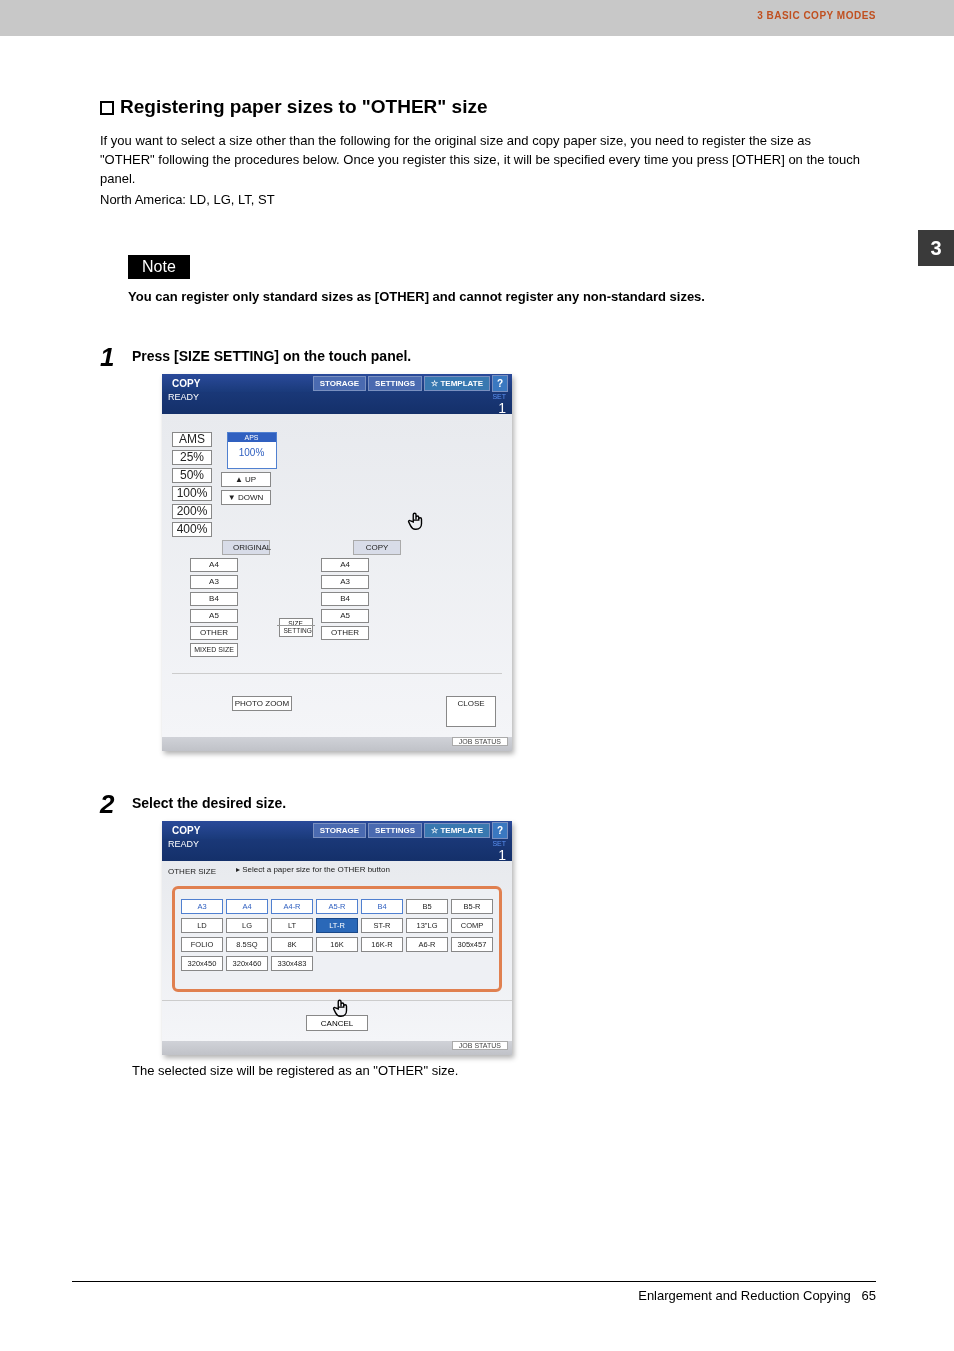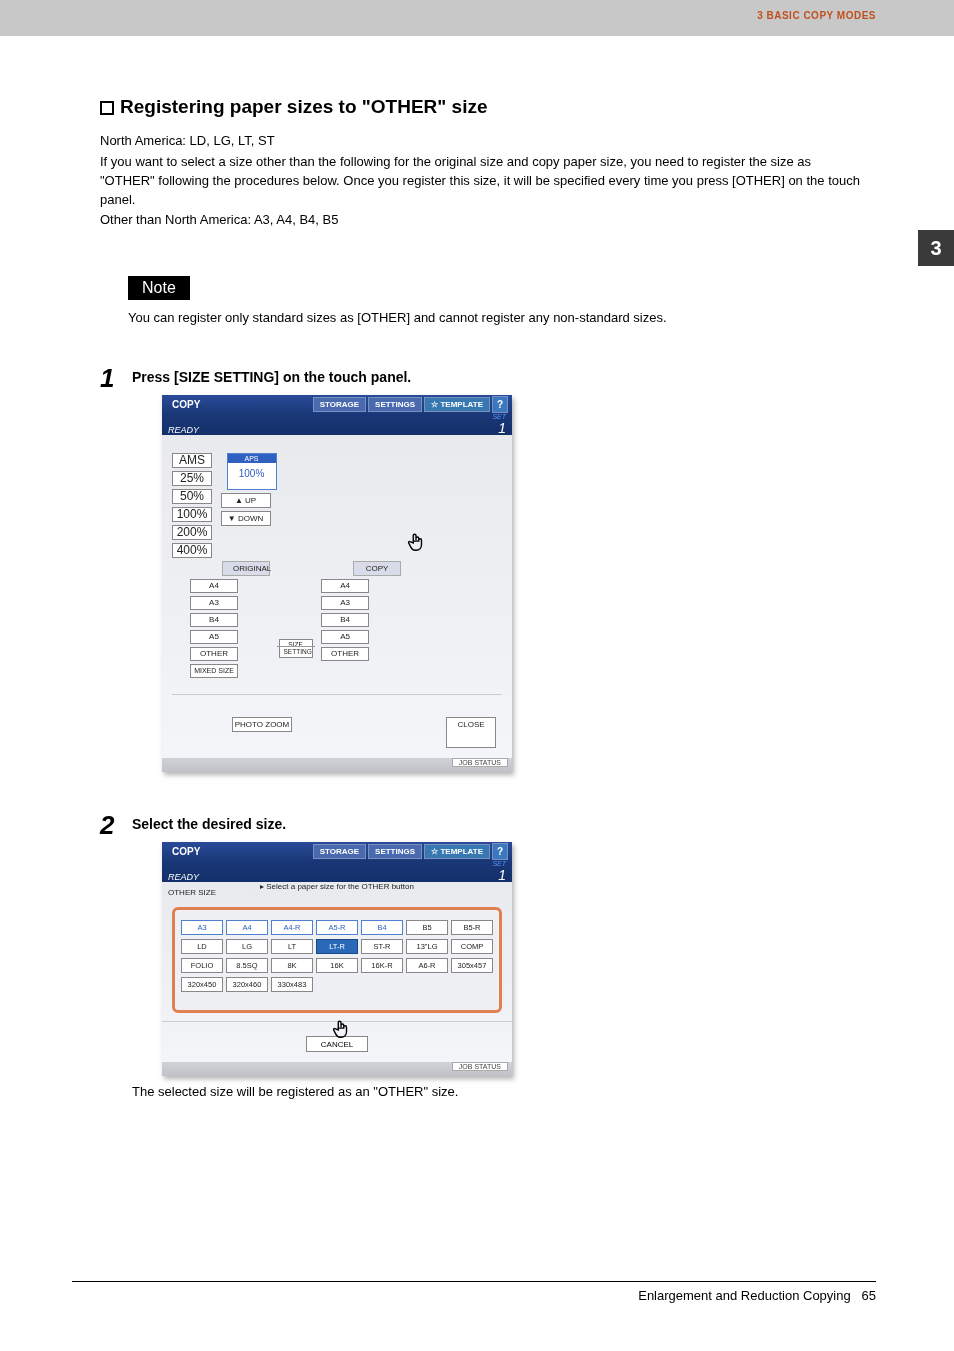--- a/index.html
+++ b/index.html
@@ -53,21 +53,21 @@
   .bookmark { width:14px; height:14px; border:2px solid #000; display:inline-block; margin-right:6px; vertical-align:-2px;}
   h2 { font-size: 19px; margin:0 0 14px 0;}
   .para { font-size: 13px; line-height: 1.45; margin:0 0 2px 0;}
   .note-label {
     display:inline-block;
     background:#000; color:#fff;
     font-size:16px; padding:3px 14px;
     margin: 44px 0 10px 28px;
   }
   .note-text {
-    font-size:13px; margin:0 0 0 28px;
+    font-size:13px; margin:0 0 0 28px;font-weight:bold;
   }
   .step {
     display:flex; align-items:flex-start;
     margin-top: 44px;
   }
   .step-num {
     font-size: 26px; font-weight: bold; font-style: italic;
     width: 32px; flex-shrink:0;
     margin-top:-6px;
   }
@@ -94,24 +94,23 @@
     font-size:10px;
     padding:0 4px;
   }
   .panel-header .spacer { flex:1; }
   .hbtn { background:#4a6ab0; color:#fff; font-size:8px; padding:2px 6px; margin-left:2px; border:1px solid #7a90c0;}
   .hbtn.tmpl{ background:#3878b0;}
   .help { background:#3a78c0; width:16px; text-align:center; padding:2px 0; margin-left:2px; border:1px solid #7a90c0;}
   .status-row{
     background:linear-gradient(#1a3878, #14306a);
     color:#fff; height:22px;
-    display:flex; align-items:flex-end;
+    display:flex; align-items:flex-start;
     padding:0 6px;
     font-size:9px;
-    font-style:italic;
   }
   .status-row .spacer{flex:1;}
   .set-box{ text-align:right; line-height:1;}
   .set-box .set{font-size:7px; color:#5a90f0;}
   .set-box .num{font-size:14px; color:#fff;}
   .panel-body {
     background: linear-gradient(#e8eaee, #f4f5f8);
     padding: 18px 10px 10px 10px;
     min-height: 150px;
     position:relative;
@@ -208,23 +207,22 @@
 <body>
 
 <div class="page">
   <div class="top-gray">
     <div class="header-title">3 BASIC COPY MODES</div>
   </div>
   <div class="side-tab">3</div>
 
   <div class="content">
     <h2><span class="bookmark"></span><span>Registering paper sizes to "OTHER" size</span></h2>
+    <p class="para">If you want to select a size other than the following for the original size and copy paper size, you need to register the size as "OTHER" following the procedures below. Once you register this size, it will be specified every time you press [OTHER] on the touch panel.</p>
     <p class="para">North America: LD, LG, LT, ST</p>
-    <p class="para">If you want to select a size other than the following for the original size and copy paper size, you need to register the size as "OTHER" following the procedures below. Once you register this size, it will be specified every time you press [OTHER] on the touch panel.</p>
-    <p class="para">Other than North America: A3, A4, B4, B5</p>
 
     <div class="note-label">Note</div>
     <p class="note-text">You can register only standard sizes as [OTHER] and cannot register any non-standard sizes.</p>
 
     
     <div class="step">
       <div class="step-num">1</div>
       <div class="step-body">
         <p class="step-title">Press [SIZE SETTING] on the touch panel.</p>
 
@@ -316,21 +314,21 @@
             <span class="hbtn">SETTINGS</span>
             <span class="hbtn tmpl">☆ <span>TEMPLATE</span></span>
             <span class="help">?</span>
           </div>
           <div class="status-row">
             <span>READY</span>
             <span class="spacer"></span>
             <span class="set-box"><span class="set">SET</span><br><span class="num">1</span></span>
           </div>
           <div class="panel-body" style="padding:0 0 4px 0;">
-            <div style="display:flex; align-items:flex-start;gap:24px;">
+            <div style="display:flex; align-items:center;">
               <span class="other-label">OTHER SIZE</span>
               <span class="other-instr">▸ Select a paper size for the OTHER button</span>
             </div>
             <div class="grid-wrap" id="size-grid">
                 <div class="sz-row">
                   <div class="sz blue">A3</div>
                   <div class="sz blue">A4</div>
                   <div class="sz blue">A4-R</div>
                   <div class="sz blue">A5-R</div>
                   <div class="sz blue">B4</div>

